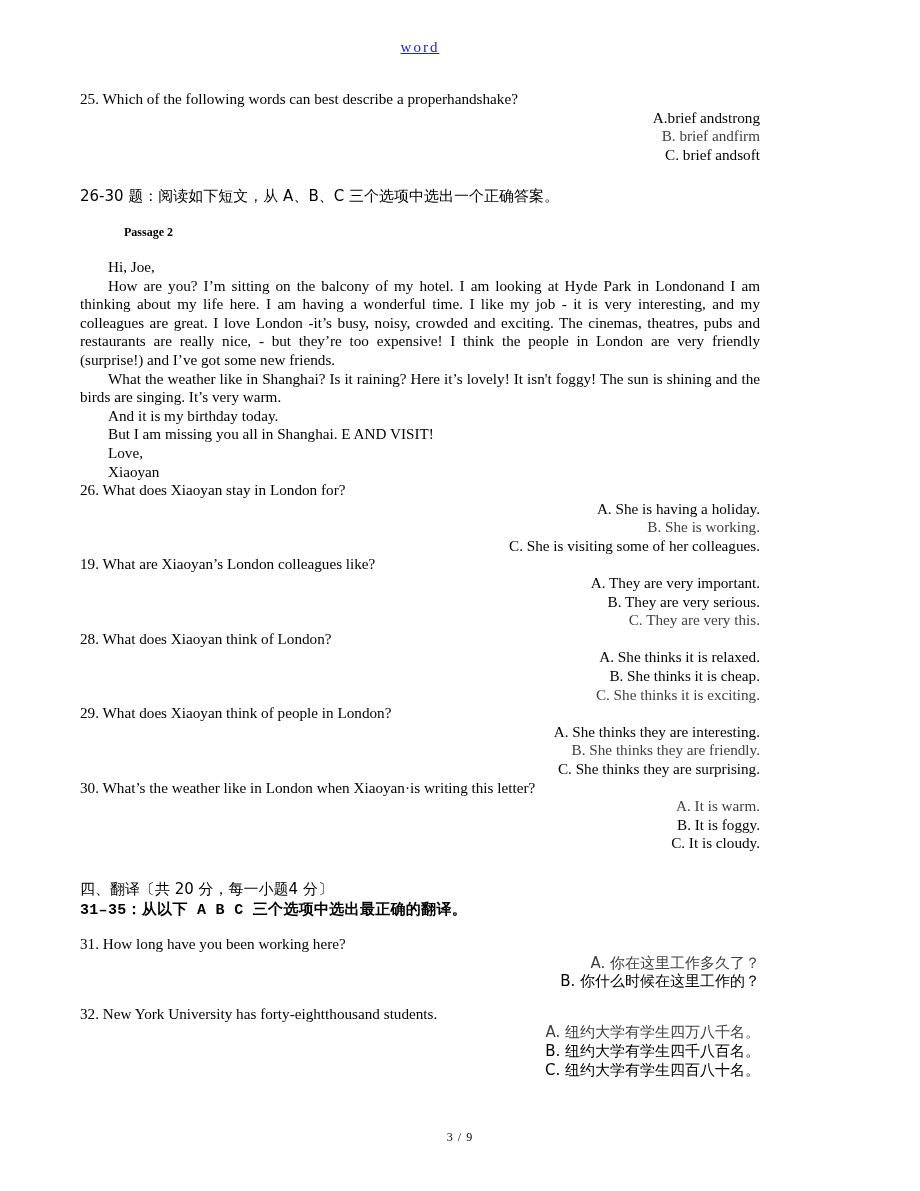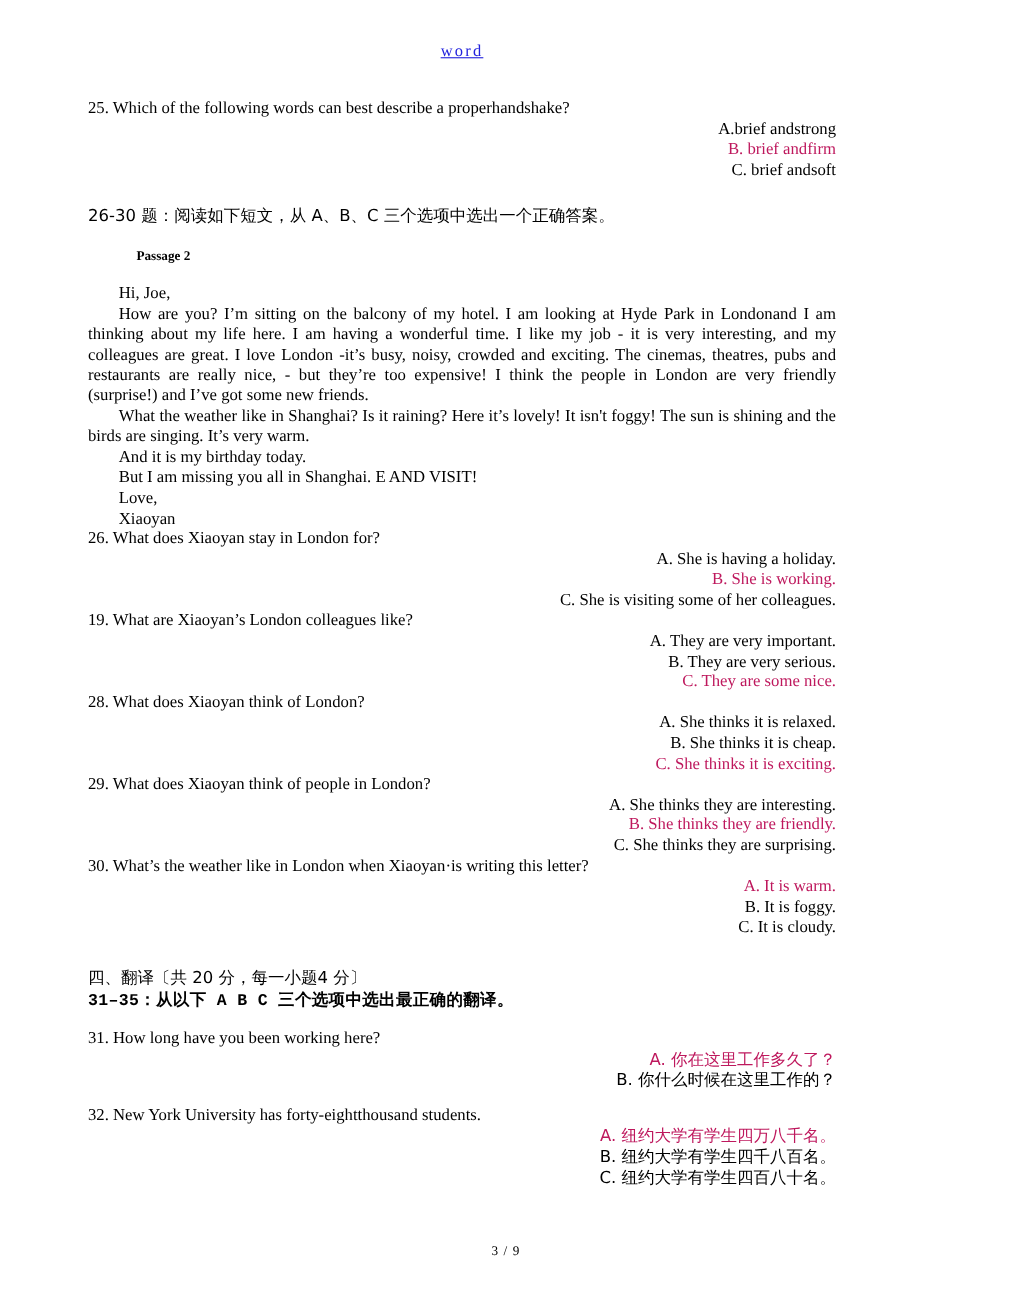--- a/index.html
+++ b/index.html
@@ -49,21 +49,21 @@
     text-indent: 0;
     padding-left: 0;
   }
   .opt-line {
     margin: 0;
     padding-left: 28px;
     white-space: nowrap;
     text-align: right;
   }
   .red {
-    color: #be185d;
+    color: #404040;
   }
   .spacer-sm { height: 14px; }
   .spacer-md { height: 22px; }
   .spacer-lg { height: 26px; }
 
   .cjk {
     font-family: "DejaVu Sans", "Liberation Sans", sans-serif;
     font-size: 15px;
   }
   .cjk-line {
@@ -147,21 +147,21 @@
       <p class="q-line">26. What does Xiaoyan stay in London for?</p>
       <p class="opt-line">A. She is having a holiday.</p>
       <p class="opt-line red">B. She is working.</p>
       <p class="opt-line">C. She is visiting some of her colleagues.</p>
     </div>
 
     <div>
       <p class="q-line">19. What are Xiaoyan’s London colleagues like?</p>
       <p class="opt-line">A. They are very important.</p>
       <p class="opt-line">B. They are very serious.</p>
-      <p class="opt-line red">C. They are some nice.</p>
+      <p class="opt-line red">C. They are very this.</p>
     </div>
 
     <div>
       <p class="q-line">28. What does Xiaoyan think of London?</p>
       <p class="opt-line">A. She thinks it is relaxed.</p>
       <p class="opt-line">B. She thinks it is cheap.</p>
       <p class="opt-line red">C. She thinks it is exciting.</p>
     </div>
 
     <div>

